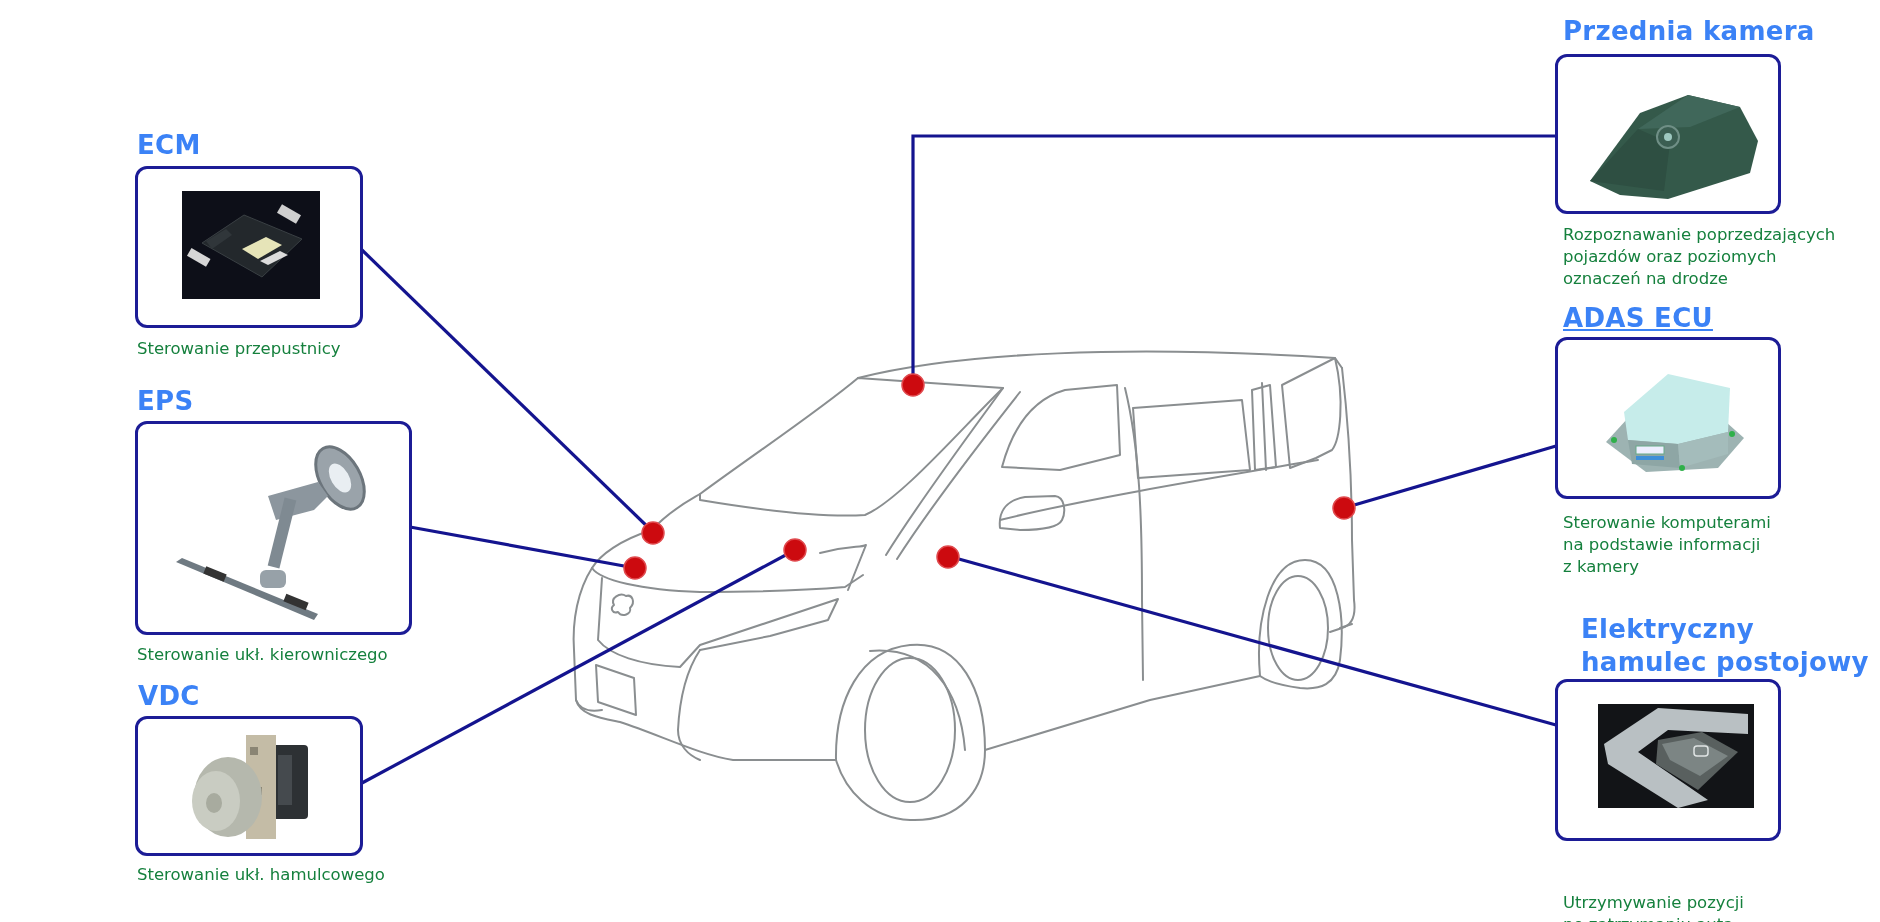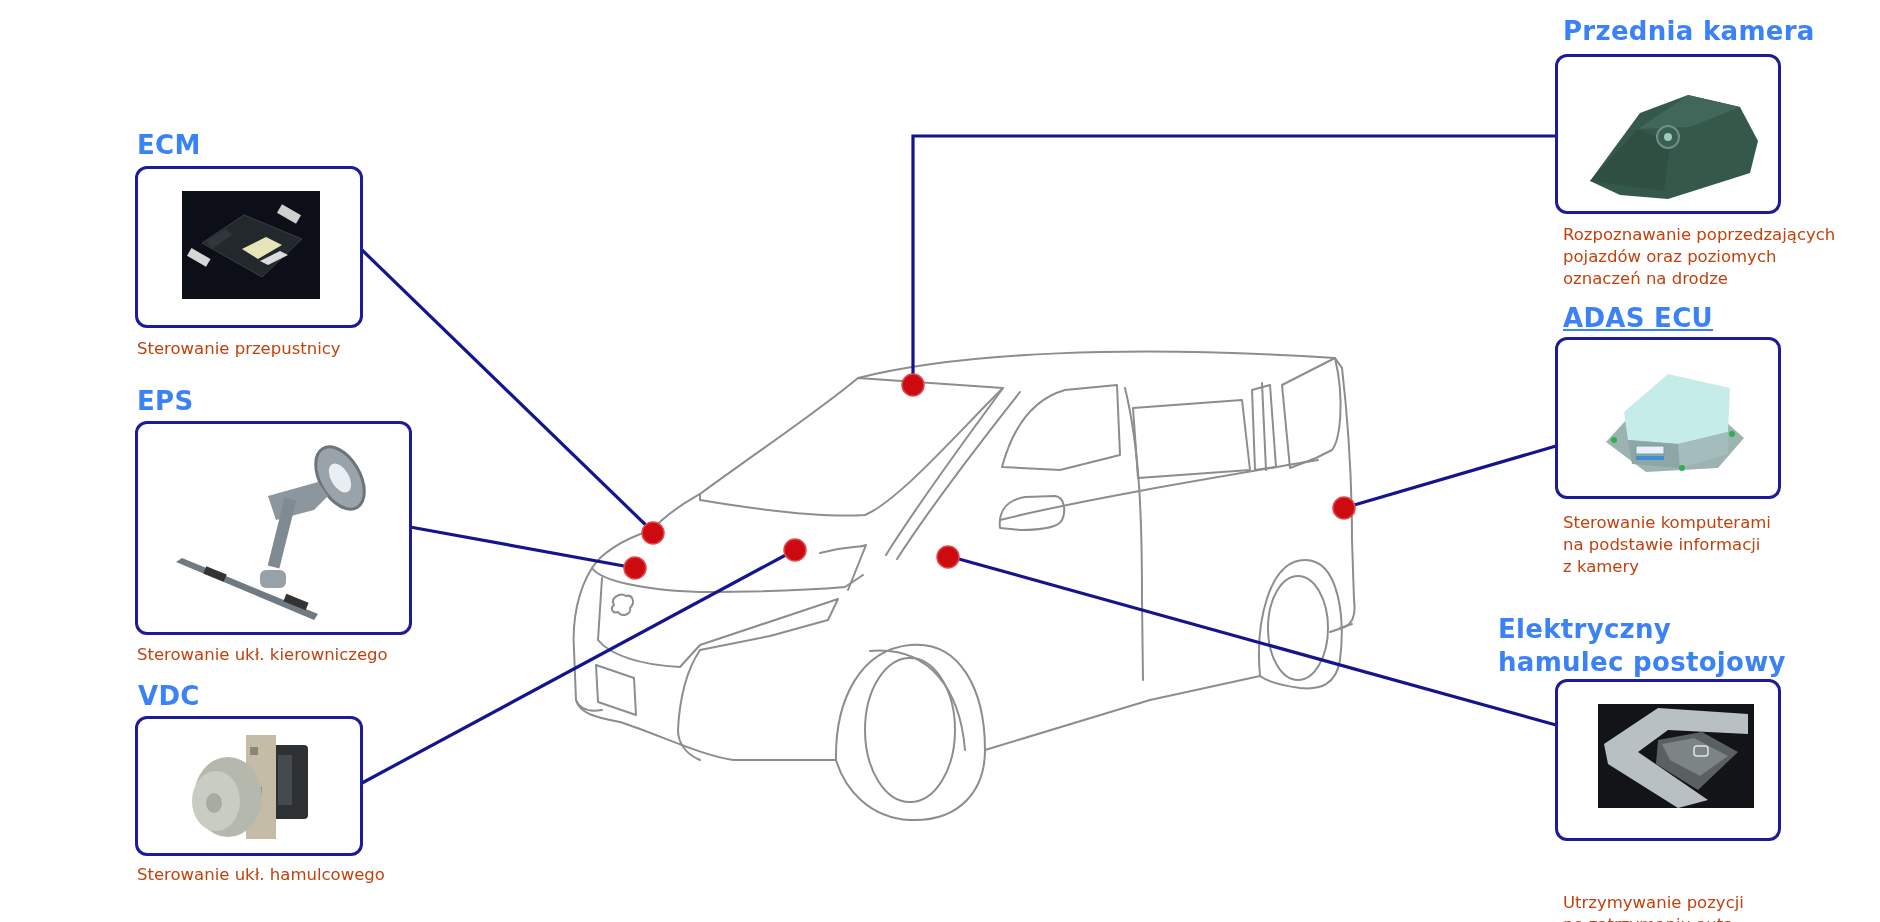--- a/index.html
+++ b/index.html
@@ -1,19 +1,19 @@
 <!DOCTYPE html>
 <html><head>
 <meta charset="utf-8">
 <style>
   html,body{margin:0;padding:0;background:#ffffff;}
   body{width:1880px;height:922px;position:relative;overflow:hidden;font-family:"DejaVu Sans","Liberation Sans",sans-serif;}
   .title{position:absolute;font-weight:bold;color:#3b82f6;font-size:26px;line-height:31px;letter-spacing:0.3px;white-space:nowrap;}
   .box{position:absolute;border:3px solid #1c1c96;border-radius:12px;background:#ffffff;box-sizing:border-box;overflow:hidden;}
-  .caption{position:absolute;color:#c2410c;font-size:16.5px;line-height:22px;white-space:pre-line;}
+  .caption{position:absolute;color:#15803d;font-size:16.5px;line-height:22px;white-space:pre-line;}
   .thumb{position:absolute;}
   svg.overlay{position:absolute;left:0;top:0;width:1880px;height:922px;}
 </style>
 </head>
 <body>
 
 <svg class="overlay" viewBox="0 0 1880 922" xmlns="http://www.w3.org/2000/svg">
   <g fill="none" stroke="#8a8e90" stroke-width="2" stroke-linejoin="round" stroke-linecap="round">
 
     <path d="M858 378 C 960 352, 1130 345, 1335 358 L 1342 368"></path>
@@ -153,21 +153,21 @@
     <rect x="38" y="88" width="28" height="4" fill="#3d8ed8"></rect>
     <circle cx="16" cy="72" r="3" fill="#2fb04a"></circle>
     <circle cx="84" cy="100" r="3" fill="#2fb04a"></circle>
     <circle cx="134" cy="66" r="3" fill="#2fb04a"></circle>
   </svg>
 </div>
 <div class="caption" style="left:1563px;top:512px;">Sterowanie komputerami
 na podstawie informacji
 z kamery</div>
 
-<div class="title" style="left:1498px;top:613px;white-space:pre-line;line-height:33px;">Elektryczny
+<div class="title" style="left:1581px;top:613px;white-space:pre-line;line-height:33px;">Elektryczny
 hamulec postojowy</div>
 <div class="box" style="left:1555px;top:679px;width:226px;height:162px;">
   <svg class="thumb" style="left:40px;top:22px;" width="156" height="104" viewBox="0 0 156 104">
     <rect x="0" y="0" width="156" height="104" fill="#121417"></rect>
     <polygon points="6,40 60,4 150,10 150,30 70,26 40,48 110,96 80,104 10,60" fill="#b9c0c3"></polygon>
     <polygon points="60,36 104,28 140,48 100,86 58,60" fill="#59605f"></polygon>
     <polygon points="64,40 96,34 130,52 102,72 72,56" fill="#7c8584"></polygon>
     <rect x="96" y="42" width="14" height="10" rx="3" fill="none" stroke="#dfe4e4" stroke-width="1.5"></rect>
   </svg>
 </div>

